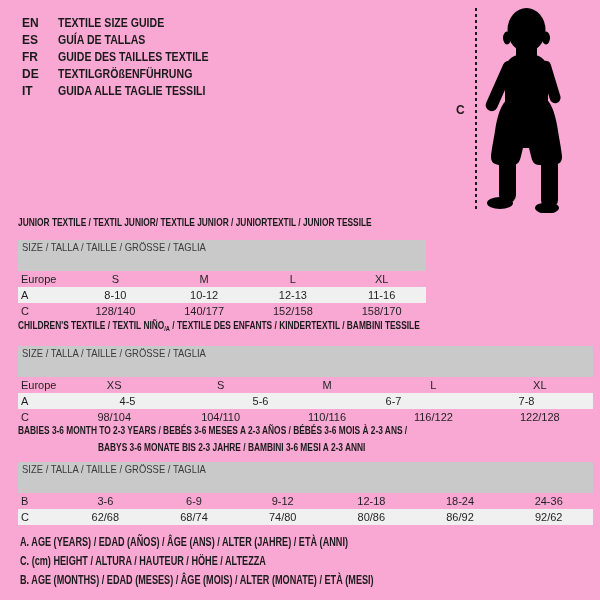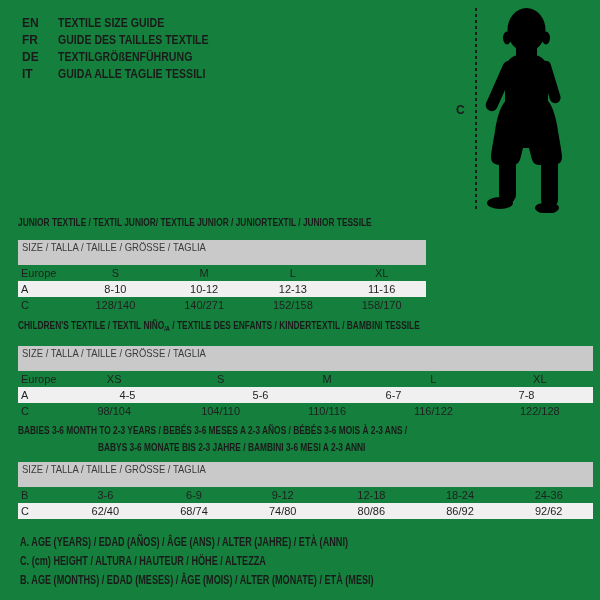--- a/index.html
+++ b/index.html
@@ -1,17 +1,17 @@
 <!DOCTYPE html>
 <html><head>
 <meta charset="utf-8">
 <style>
   html,body { margin:0; padding:0; background:#ffffff; }
   .canvas {
-    position:relative; width:600px; height:600px; background:#15803d;
+    position:relative; width:600px; height:600px; background:#f9a8d4;
     font-family:"Liberation Sans", sans-serif; color:#1a1a1a; overflow:hidden;
   }
 
   
   .cond88 { display:inline-block; white-space:nowrap; transform:scaleX(0.88); transform-origin:0 50%; }
   .cond76 { display:inline-block; white-space:nowrap; transform:scaleX(0.76); transform-origin:0 50%; }
   .cond90 { display:inline-block; white-space:nowrap; transform:scaleX(0.90); transform-origin:0 50%; }
 
   
   .lang-block { position:absolute; left:22px; top:15px; }
@@ -24,21 +24,21 @@
   .c-label { position:absolute; left:456px; top:103px; font-size:12px; font-weight:700; }
   .baby-svg { position:absolute; left:482px; top:7px; }
 
   
   .sec-title { position:absolute; left:18px; font-size:11px; font-weight:700; white-space:nowrap;text-align:center; }
   .sec-title.two-line { line-height:17px; }
   .subsc { font-size:7.5px; position:relative; top:2px; }
 
   
   .tbl { position:absolute; left:18px; }
-  .tbl-hdr { background:#c9c9c9; height:25px; line-height:15px; font-size:10.5px;
+  .tbl-hdr { background:#c9c9c9; height:31px; line-height:15px; font-size:10.5px;
              color:#3a3a3a; padding-left:4px; }
   .tbl-row { display:flex; height:16px; line-height:16px; font-size:11px; color:#1f1f1f; }
   .tbl-row.alt { background:#f0f0f0; }
   .row-lbl { padding-left:3px; }
   .cell { flex:1; text-align:center; }
 
   .tbl-junior   { top:240px; width:408px; }
   .tbl-junior   .row-lbl { width:50px; }
   .tbl-children { top:346px; width:575px; }
   .tbl-children .row-lbl { width:40px; }
@@ -55,20 +55,24 @@
 </style>
 </head>
 <body>
 
 <div class="canvas">
 
   <div class="lang-block">
     <div class="lang-line">
       <span class="lang-code">EN</span>
       <span class="cond88">TEXTILE SIZE GUIDE</span>
+    </div>
+    <div class="lang-line">
+      <span class="lang-code">ES</span>
+      <span class="cond88">GUÍA DE TALLAS</span>
     </div>
     <div class="lang-line">
       <span class="lang-code">FR</span>
       <span class="cond88">GUIDE DES TAILLES TEXTILE</span>
     </div>
     <div class="lang-line">
       <span class="lang-code">DE</span>
       <span class="cond88">TEXTILGRÖßENFÜHRUNG</span>
     </div>
     <div class="lang-line">
@@ -115,21 +119,21 @@
     <div class="tbl-row alt">
       <span class="row-lbl">A</span>
       <span class="cell">8-10</span>
       <span class="cell">10-12</span>
       <span class="cell">12-13</span>
       <span class="cell">11-16</span>
     </div>
     <div class="tbl-row">
       <span class="row-lbl">C</span>
       <span class="cell">128/140</span>
-      <span class="cell">140/271</span>
+      <span class="cell">140/177</span>
       <span class="cell">152/158</span>
       <span class="cell">158/170</span>
     </div>
   </div>
 
   <div class="sec-title title-children">
     <span class="cond76"><span>CHILDREN'S TEXTILE / TEXTIL NIÑO</span><span class="subsc">/A</span><span> / TEXTILE DES ENFANTS / KINDERTEXTIL / BAMBINI TESSILE</span></span>
   </div>
   <div class="tbl tbl-children">
     <div class="tbl-hdr">
@@ -172,21 +176,21 @@
       <span class="row-lbl">B</span>
       <span class="cell">3-6</span>
       <span class="cell">6-9</span>
       <span class="cell">9-12</span>
       <span class="cell">12-18</span>
       <span class="cell">18-24</span>
       <span class="cell">24-36</span>
     </div>
     <div class="tbl-row alt">
       <span class="row-lbl">C</span>
-      <span class="cell">62/40</span>
+      <span class="cell">62/68</span>
       <span class="cell">68/74</span>
       <span class="cell">74/80</span>
       <span class="cell">80/86</span>
       <span class="cell">86/92</span>
       <span class="cell">92/62</span>
     </div>
   </div>
 
   <div class="notes">
     <div class="note-line">

